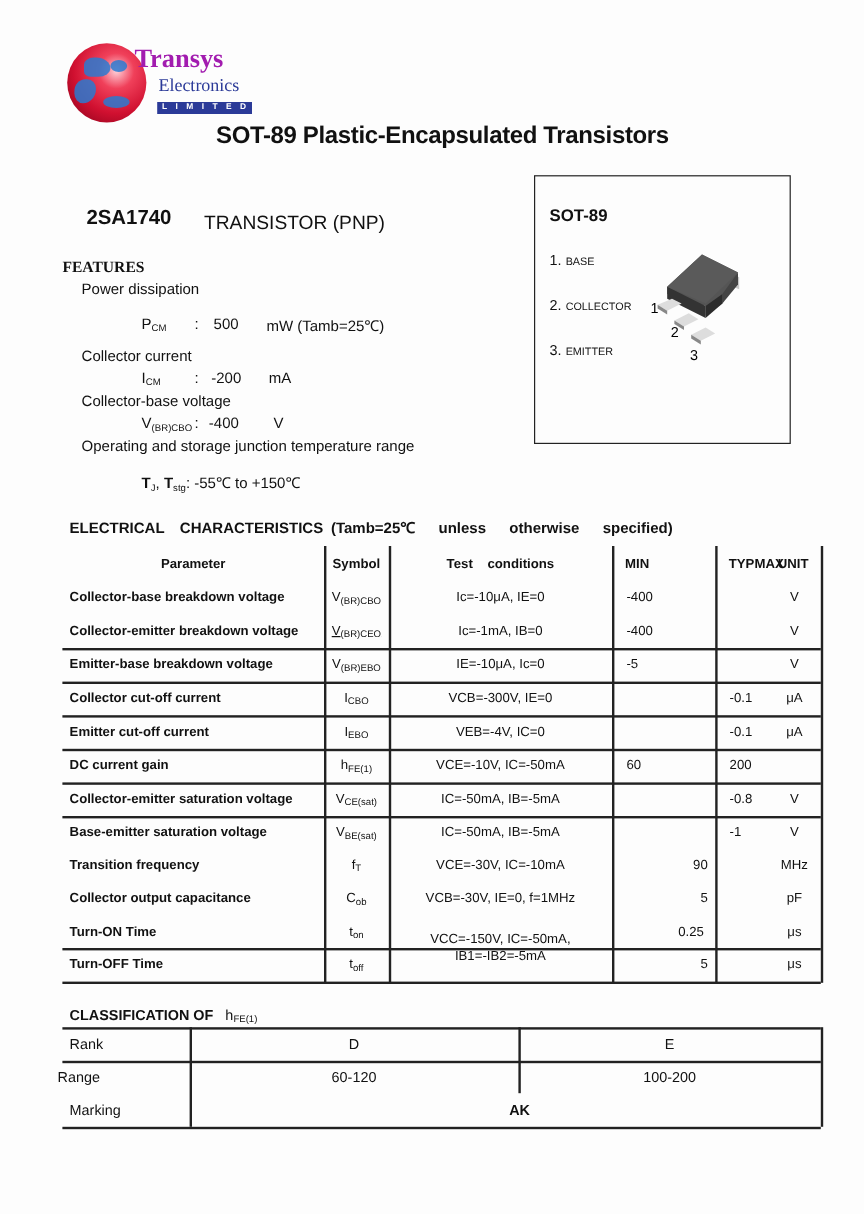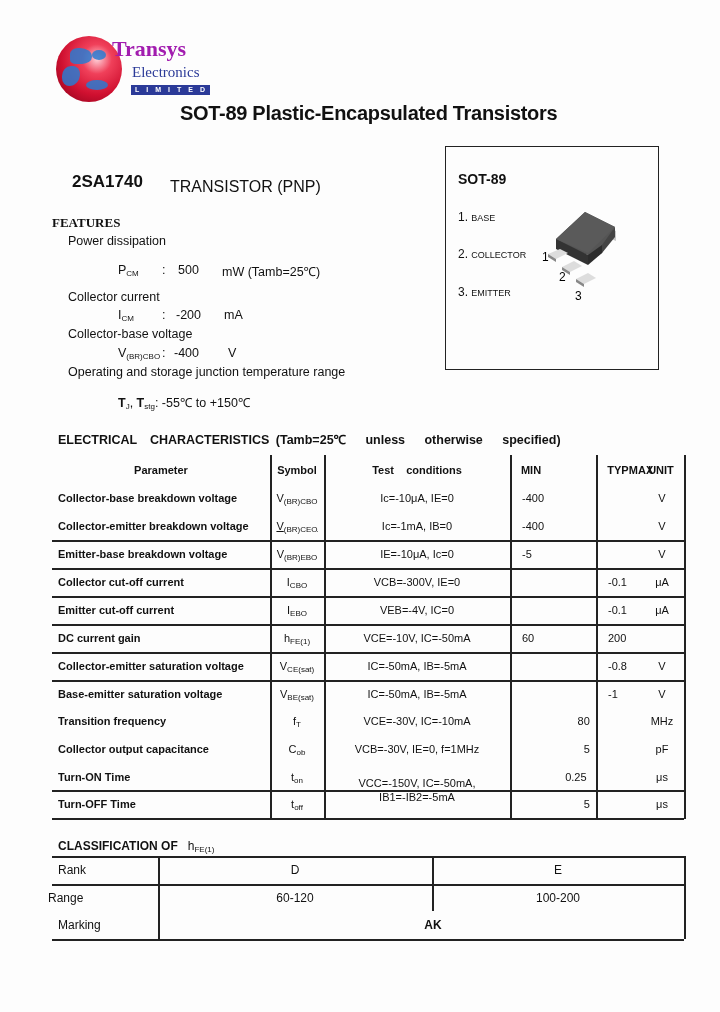--- a/index.html
+++ b/index.html
@@ -159,21 +159,21 @@
     <div class="cell" style="left:608px;top:660px;">-0.8</div>
     <div class="cell c" style="left:662px;top:660px;">V</div>
     <div class="cell param" style="top:688px;">Base-emitter saturation voltage</div>
     <div class="cell c" style="left:297px;top:688px;"><span>V</span><sub>BE(sat)</sub></div>
     <div class="cell c" style="left:417px;top:688px;">IC=-50mA, IB=-5mA</div>
     <div class="cell" style="left:608px;top:688px;">-1</div>
     <div class="cell c" style="left:662px;top:688px;">V</div>
     <div class="cell param" style="top:715px;">Transition frequency</div>
     <div class="cell c" style="left:297px;top:715px;"><span>f</span><sub>T</sub></div>
     <div class="cell c" style="left:417px;top:715px;">VCE=-30V, IC=-10mA</div>
-    <div class="cell" style="left:577.6px;top:715px;">80</div>
+    <div class="cell" style="left:577.6px;top:715px;">90</div>
     <div class="cell c" style="left:662px;top:715px;">MHz</div>
     <div class="cell param" style="top:743px;">Collector output capacitance</div>
     <div class="cell c" style="left:297px;top:743px;"><span>C</span><sub>ob</sub></div>
     <div class="cell c" style="left:417px;top:743px;">VCB=-30V, IE=0, f=1MHz</div>
     <div class="cell" style="left:583.8px;top:743px;">5</div>
     <div class="cell c" style="left:662px;top:743px;">pF</div>
     <div class="cell param" style="top:771px;">Turn-ON Time</div>
     <div class="cell c" style="left:297px;top:771px;"><span>t</span><sub>on</sub></div>
     <div class="cell c" style="left:417px;top:777px;">VCC=-150V, IC=-50mA,</div>
     <div class="cell" style="left:565.2px;top:771px;">0.25</div>

